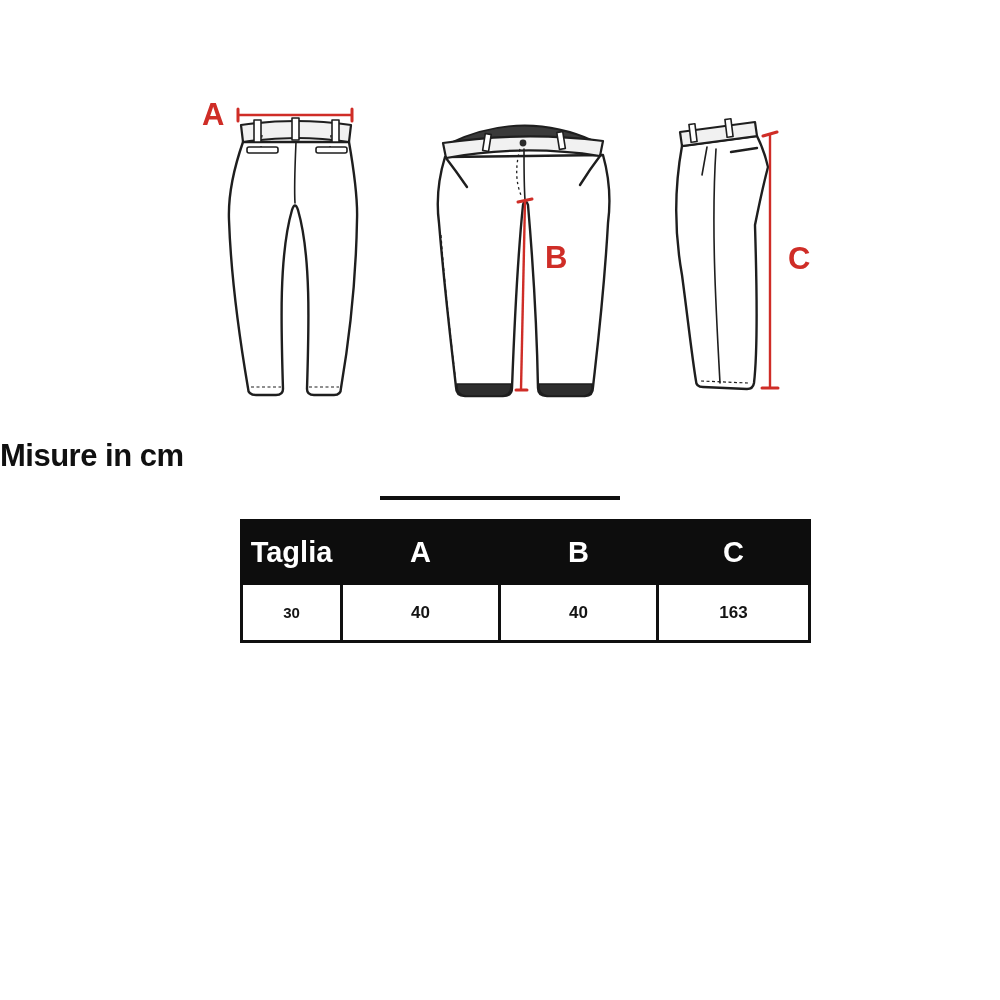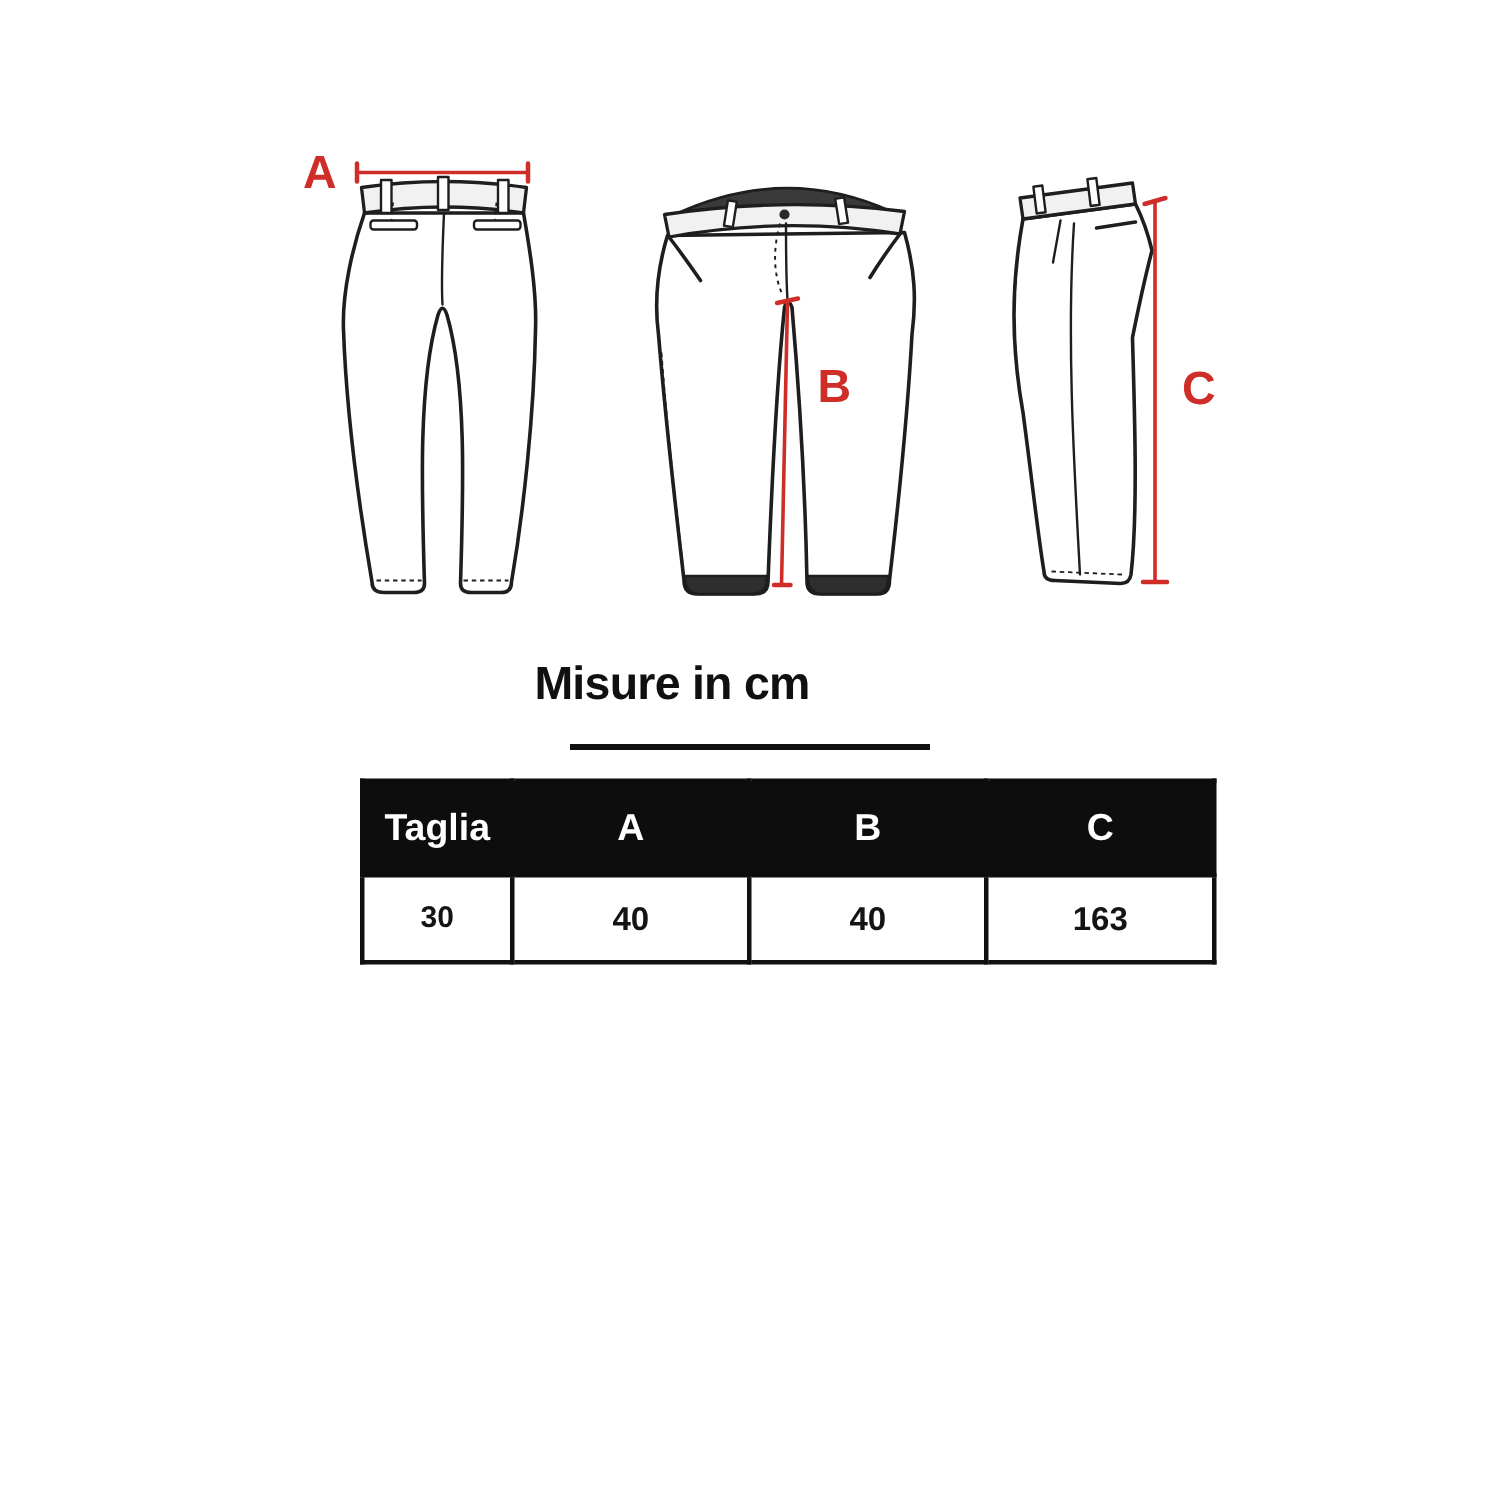--- a/index.html
+++ b/index.html
@@ -38,48 +38,47 @@
   .darkband{stroke:var(--line-art);stroke-width:1.8;fill:var(--dark-fill);}
   .darkhem{stroke:var(--line-art);stroke-width:1.6;fill:#2e2e2e;}
   .thin{stroke-width:1.6;}
   .dotted{stroke:var(--line-art);stroke-width:1.3;fill:none;stroke-dasharray:2.5 3;}
   .stitch{stroke:var(--line-art);stroke-width:1.2;fill:none;stroke-dasharray:3 2.5;}
   .redline{stroke:var(--accent-red);stroke-width:2.4;fill:none;}
   .redcap{stroke:var(--accent-red);stroke-width:3;fill:none;stroke-linecap:round;}
 
   .chart-title{
     position:absolute;left:0;top:438px;width:896px;
-    text-align:center;
     font-size:31px;font-weight:800;color:#101010;letter-spacing:-0.5px;
   }
   .title-rule{
     position:absolute;left:380px;top:496px;width:240px;height:4px;
     background:#101010;
   }
 
   table.size-table{
     position:absolute;left:240px;top:519px;
     border-collapse:collapse;table-layout:fixed;
     width:568px;
   }
   table.size-table th{
     background:var(--header-bg);
     color:#ffffff;
-    font-size:25px;font-weight:700;
+    font-size:29px;font-weight:700;
     height:63px;text-align:center;vertical-align:middle;
     border:3px solid var(--header-bg);
   }
   table.size-table td{
     background:#ffffff;
     color:#141414;
-    font-size:22px;font-weight:700;
+    font-size:17px;font-weight:700;
     height:58px;text-align:center;vertical-align:middle;
     border:3px solid #101010;
   }
-  table.size-table td.size-col{font-size:20px;}
+  table.size-table td.size-col{font-size:15px;}
   col.c-taglia{width:100px;}
   col.c-a{width:158px;}
   col.c-b{width:158px;}
   col.c-c{width:152px;}
 </style>
 </head>
 <body>
 
 <div class="canvas">
 

